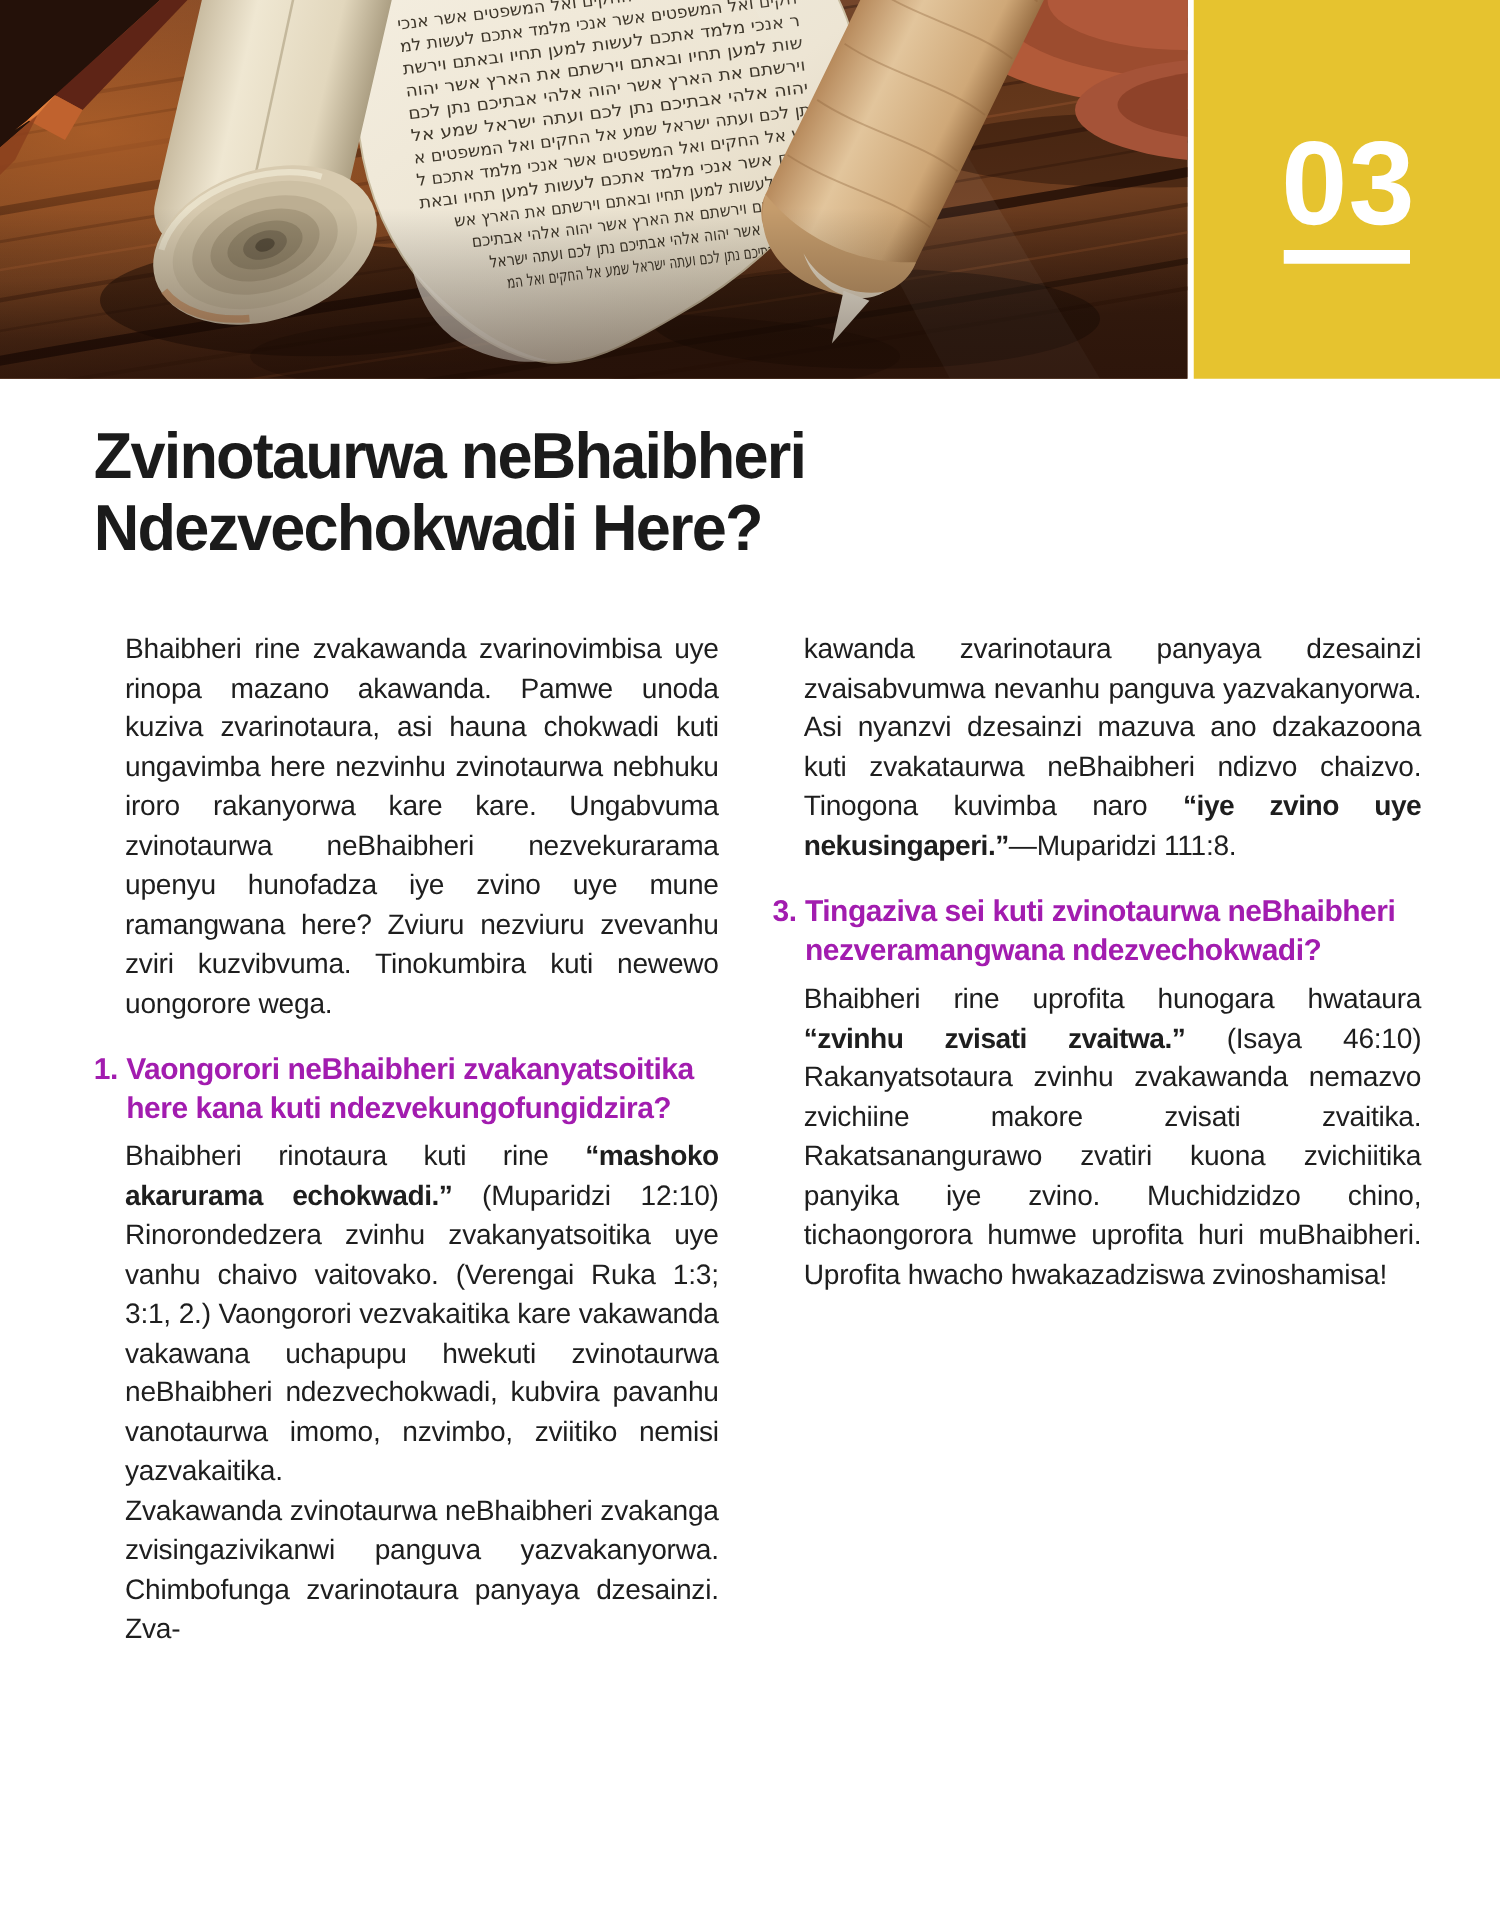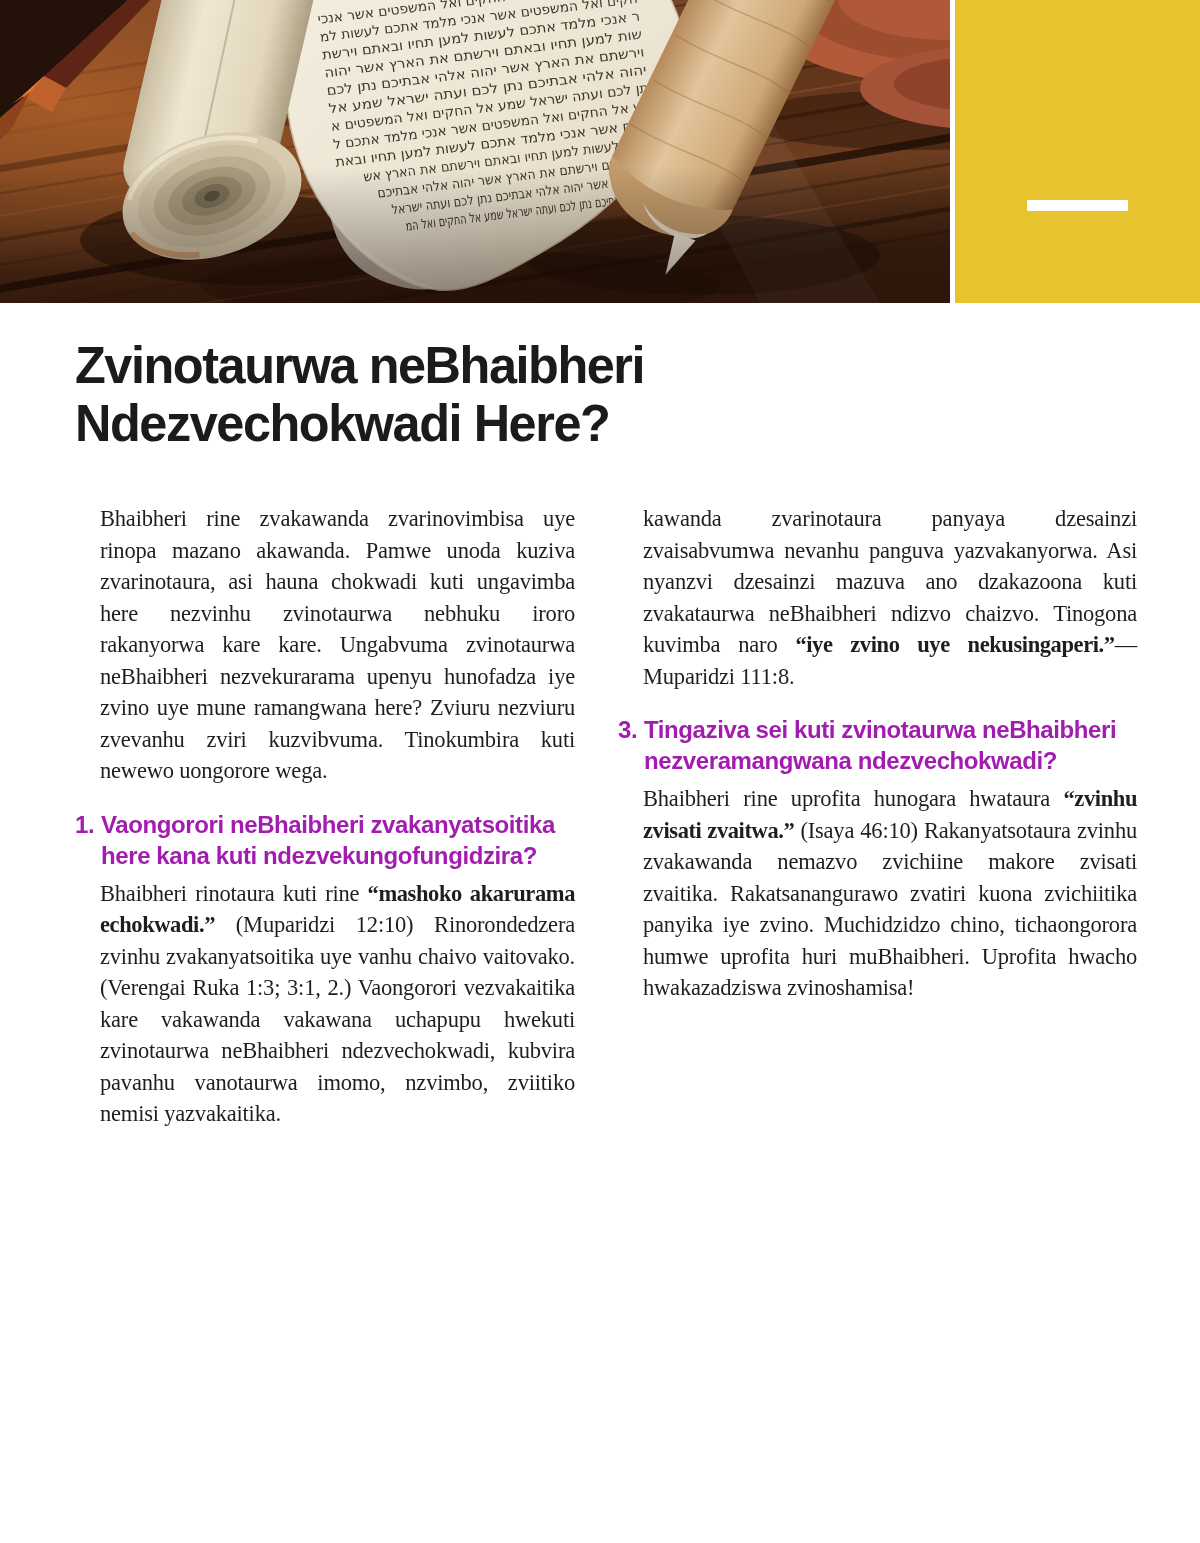--- a/index.html
+++ b/index.html
@@ -14,21 +14,21 @@
   .lesson-rule{position:absolute;left:72px;top:200px;width:101px;height:11px;background:#ffffff;}
 
   
   h1{position:absolute;left:75px;top:336px;margin:0;font-size:52px;line-height:58px;font-weight:700;color:#1b1b1b;letter-spacing:-1.5px;transform:scaleX(.97);transform-origin:left top;white-space:nowrap;}
 
   
   .columns{position:absolute;top:503px;left:0;width:1200px;}
   .col{position:absolute;top:0;}
   .col-left{left:75px;width:500px;}
   .col-right{left:618px;width:519px;}
-  .para{margin:0;padding-left:25px;text-align:justify;font-size:22.5px;line-height:31.5px;color:#1e1e1e;letter-spacing:-0.2px;font-family:Liberation Serif, serif;}
+  .para{margin:0;padding-left:25px;text-align:justify;font-size:22.5px;line-height:31.5px;color:#1e1e1e;letter-spacing:-0.2px;}
   .question{margin:22px 0 0 0;padding-left:26px;font-weight:700;color:#a21caf;font-size:24px;line-height:31px;letter-spacing:-0.4px;}
   .qnum{display:inline-block;width:26px;margin-left:-26px;}
   .question + .para{margin-top:7px;}
   .b{font-weight:700;letter-spacing:-0.4px;}
 </style>
 </head>
 <body>
 
 <div class="page">
 
@@ -166,31 +166,33 @@
           <path d="M652,196 C660,238 700,252 740,242 C770,234 786,214 784,192 C740,216 690,214 652,196 Z" fill="#c59c6c"></path>
           <path d="M700,225 C720,240 750,240 772,224 C760,244 724,250 700,225 Z" fill="#eadec8"></path>
           <path d="M742,238 L752,280 L764,236 Z" fill="#f2ebdb"></path>
         </g>
 
         <rect width="950" height="303" fill="url(#vignG)"></rect>
       </svg>
     </div>
 
     <div class="badge">
+      <div class="lesson-number">03</div>
       <div class="lesson-rule"></div>
     </div>
   </div>
 
   <h1><span>Zvinotaurwa neBhaibheri</span><br><span>Ndezvechokwadi Here?</span></h1>
 
   <div class="columns">
     <section class="col col-left" id="col-left">
         <p class="para"><span>Bhaibheri rine zvakawanda zvarinovimbisa uye rinopa mazano akawanda. Pamwe unoda kuziva zvarinotaura, asi hauna chokwadi kuti ungavimba here nezvinhu zvinotaurwa nebhuku iroro rakanyorwa kare kare. Ungabvuma zvinotaurwa neBhaibheri nezvekurarama upenyu hunofadza iye zvino uye mune ramangwana here? Zviuru nezviuru zvevanhu zviri kuzvibvuma. Tinokumbira kuti newewo uongorore wega.</span></p>
         <p class="question"><span class="qnum">1.</span><span>Vaongorori neBhaibheri zvakanyatsoitika here kana kuti ndezvekungofungidzira?</span></p>
         <p class="para"><span>Bhaibheri rinotaura kuti rine </span><span class="b">“mashoko akarurama echokwadi.”</span><span> (Muparidzi 12:10) Rinorondedzera zvinhu zvakanyatsoitika uye vanhu chaivo vaitovako. (Verengai Ruka 1:3; 3:1, 2.) Vaongorori vezvakaitika kare vakawanda vakawana uchapupu hwekuti zvinotaurwa neBhaibheri ndezvechokwadi, kubvira pavanhu vanotaurwa imomo, nzvimbo, zviitiko nemisi yazvakaitika.</span></p>
+        <p class="para"><span>Zvakawanda zvinotaurwa neBhaibheri zvakanga zvisingazivikanwi panguva yazvakanyorwa. Chimbofunga zvarinotaura panyaya dzesainzi. Zva-</span></p>
       </section>
     <section class="col col-right" id="col-right">
         <p class="para"><span>kawanda zvarinotaura panyaya dzesainzi zvaisabvumwa nevanhu panguva yazvakanyorwa. Asi nyanzvi dzesainzi mazuva ano dzakazoona kuti zvakataurwa neBhaibheri ndizvo chaizvo. Tinogona kuvimba naro </span><span class="b">“iye zvino uye nekusingaperi.”</span><span>—Muparidzi 111:8.</span></p>
         <p class="question"><span class="qnum">3.</span><span>Tingaziva sei kuti zvinotaurwa neBhaibheri nezveramangwana ndezvechokwadi?</span></p>
         <p class="para"><span>Bhaibheri rine uprofita hunogara hwataura </span><span class="b">“zvinhu zvisati zvaitwa.”</span><span> (Isaya 46:10) Rakanyatsotaura zvinhu zvakawanda nemazvo zvichiine makore zvisati zvaitika. Rakatsanangurawo zvatiri kuona zvichiitika panyika iye zvino. Muchidzidzo chino, tichaongorora humwe uprofita huri muBhaibheri. Uprofita hwacho hwakazadziswa zvinoshamisa!</span></p>
       </section>
   </div>
 
 </div>
 

